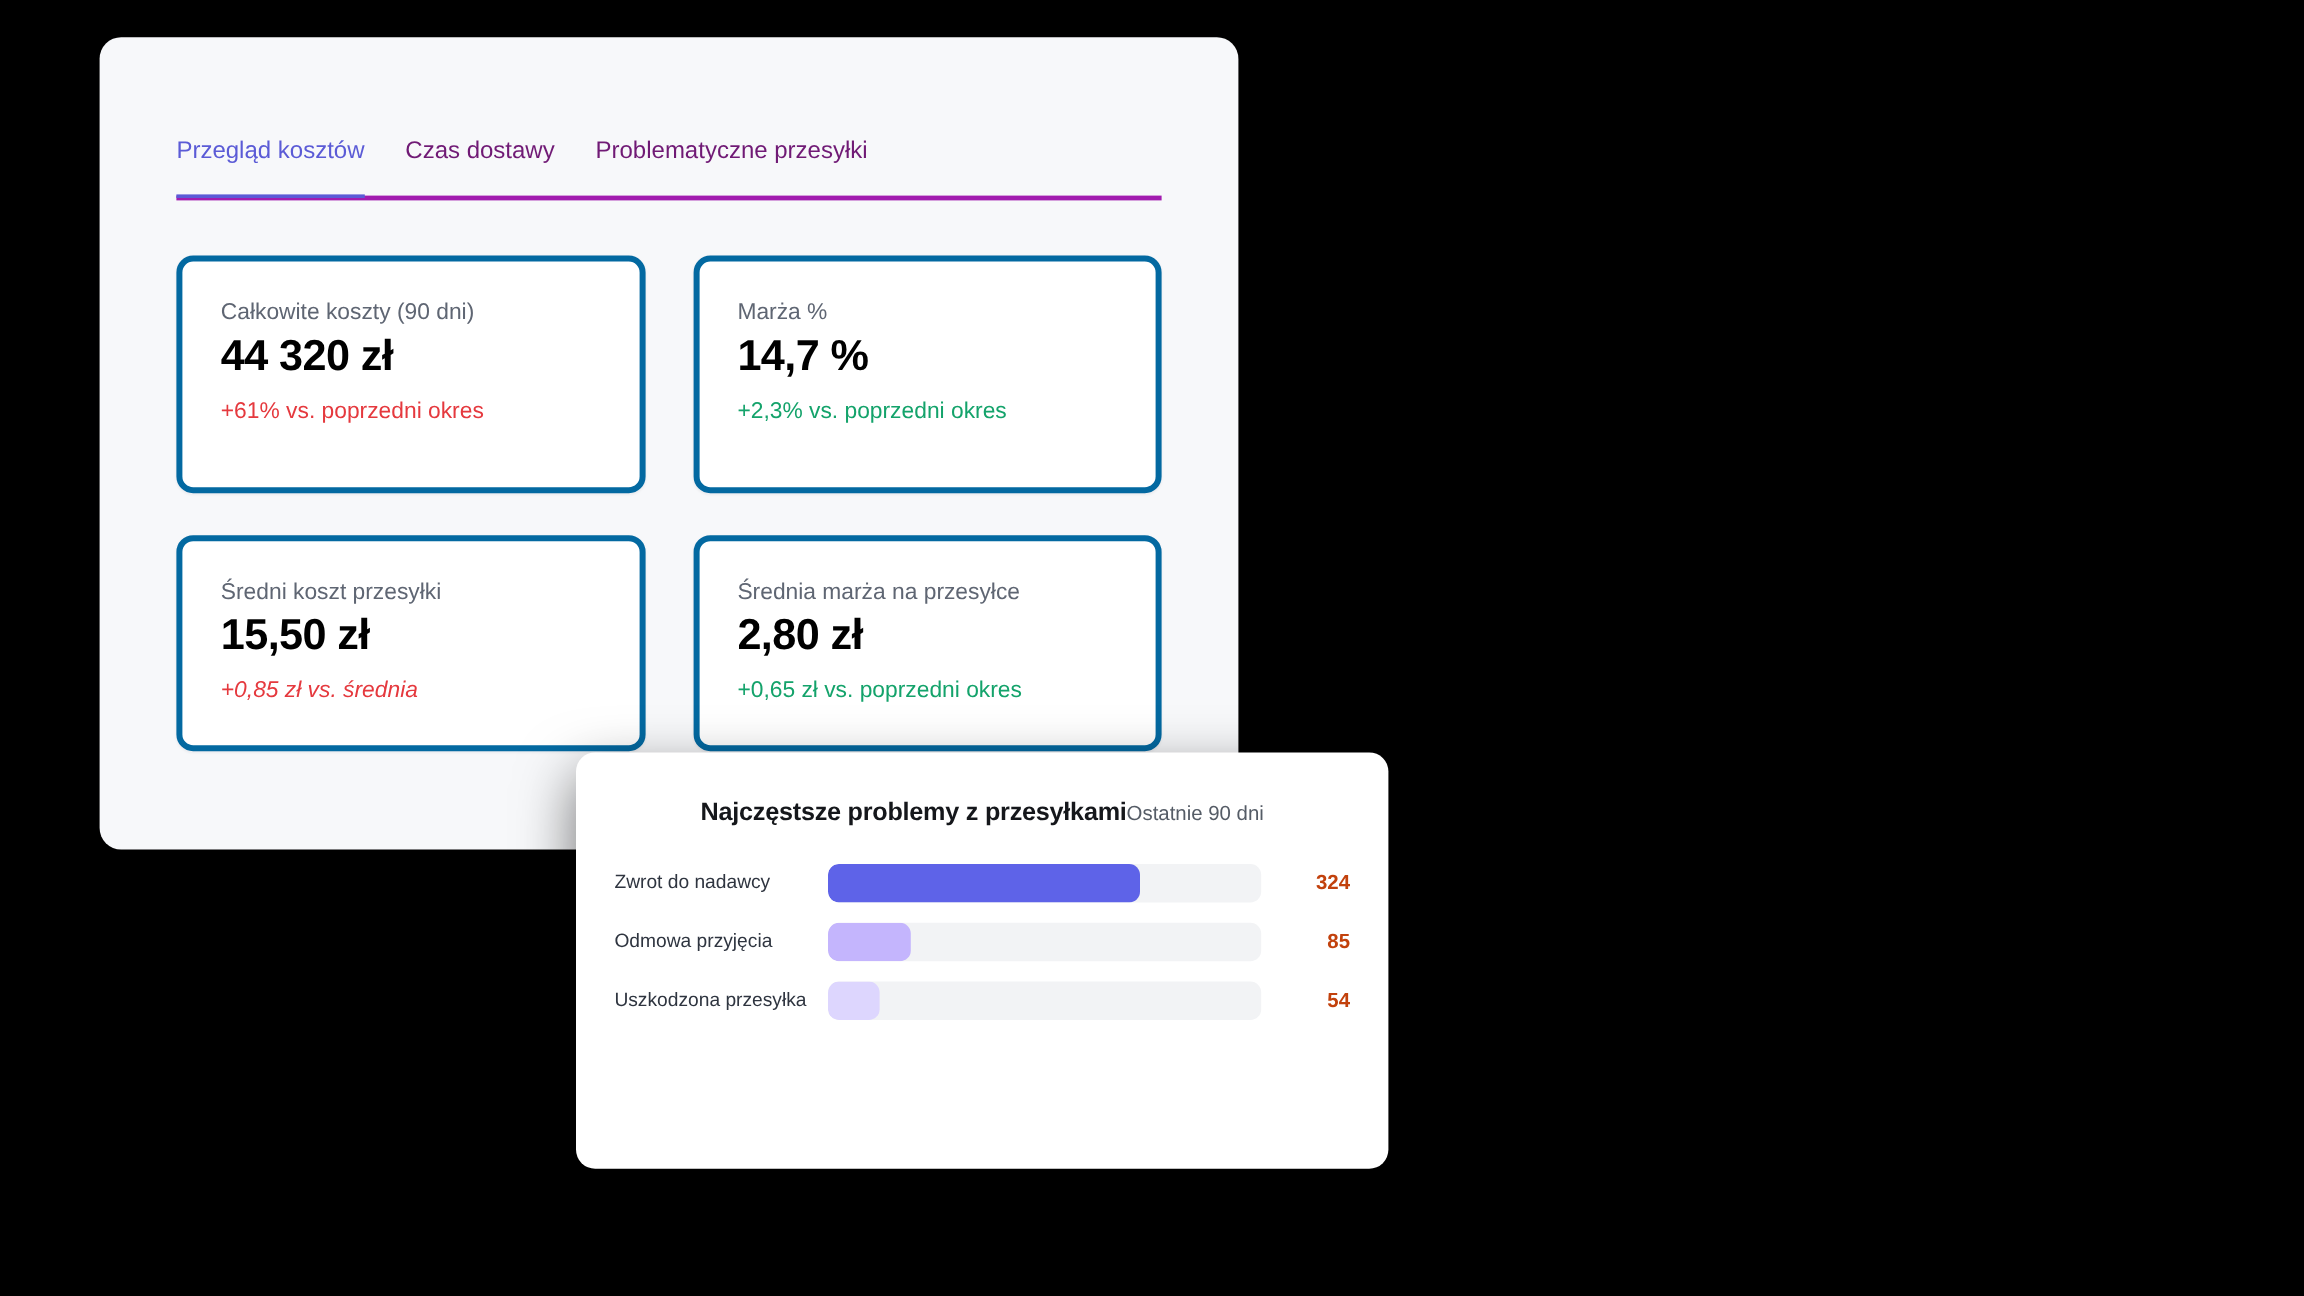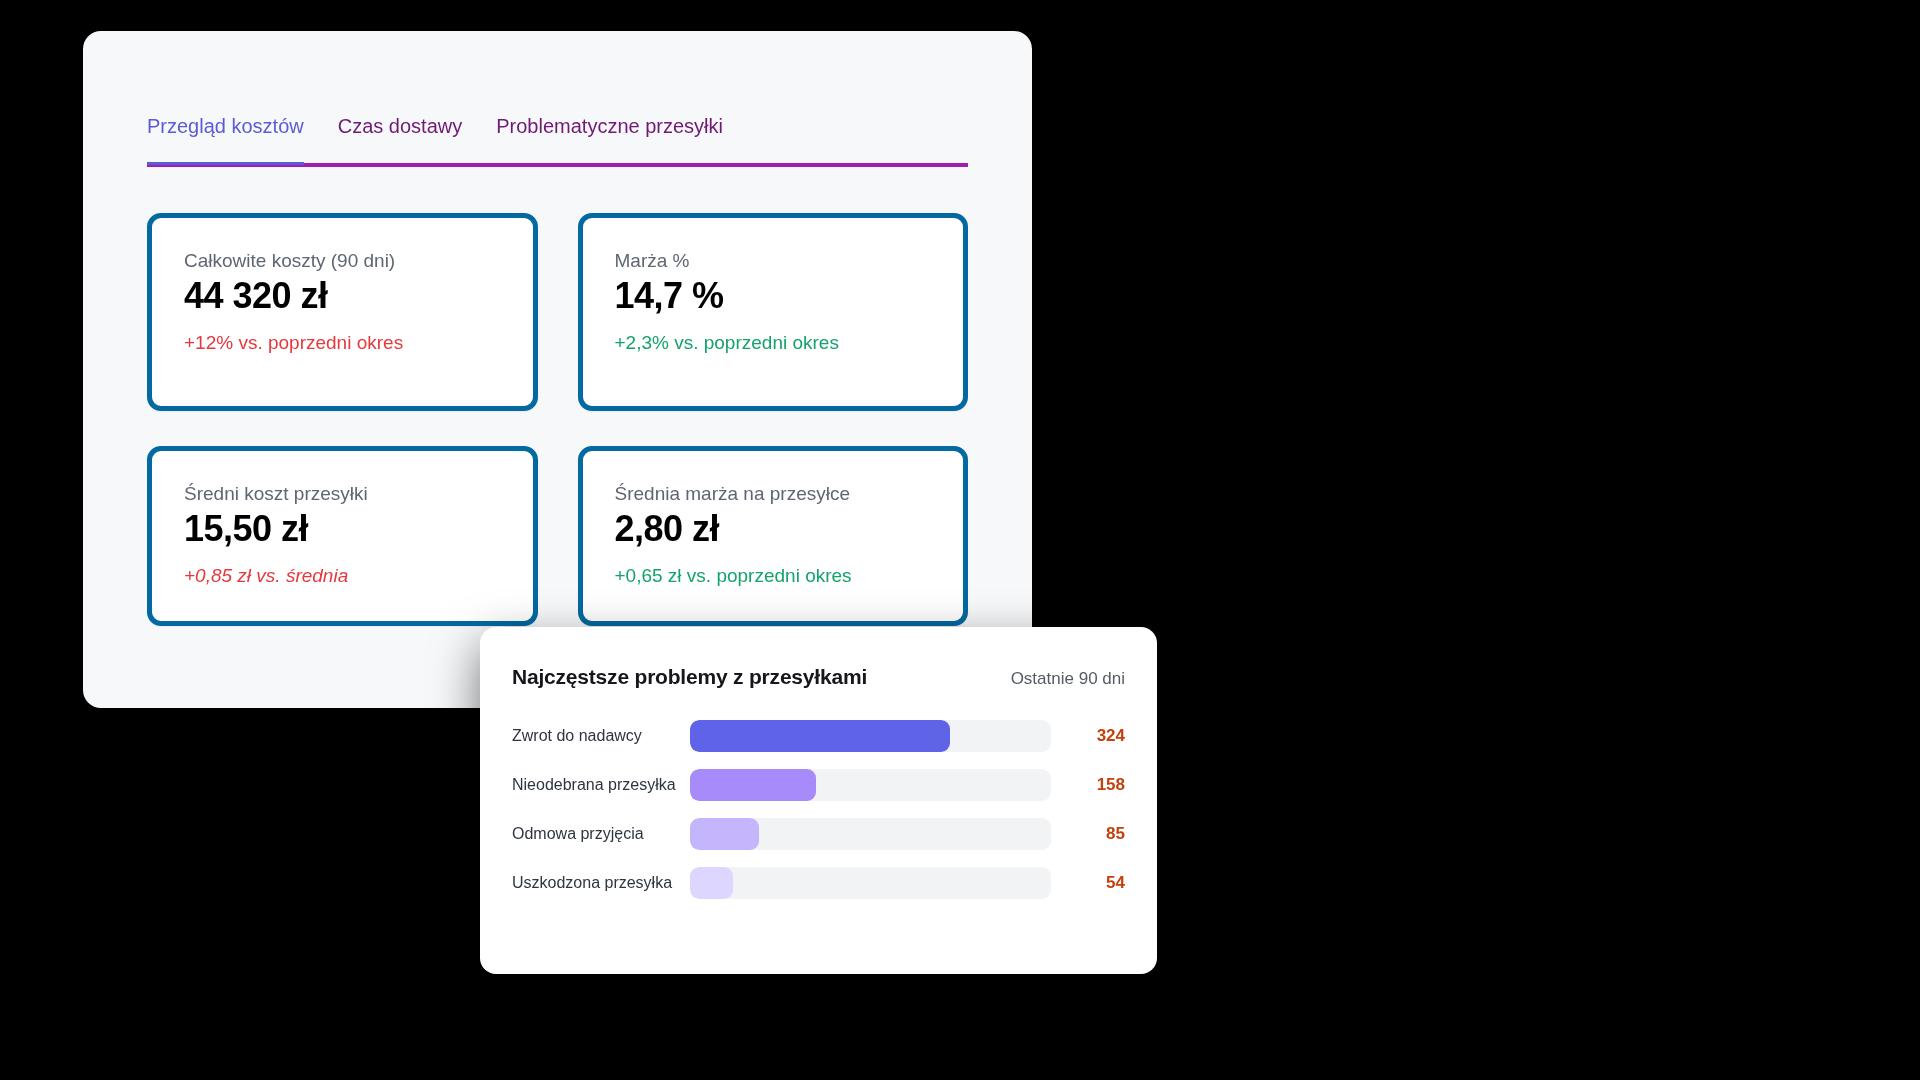--- a/index.html
+++ b/index.html
@@ -52,21 +52,21 @@
   }
   .stat-delta{font-size:19px;margin-top:14px;line-height:24px;}
 
   
   .popup{
     position:absolute;left:480px;top:627px;width:677px;height:347px;
     background:#ffffff;border-radius:16px;
     box-shadow:0 18px 48px rgba(0,0,0,.55);
     padding:38px 32px 0;box-sizing:border-box;z-index:5;
   }
-  .popup-header{display:flex;justify-content:space-between;align-items:baseline;}
+  .popup-header{display:flex;justify-content:center;align-items:baseline;}
   .popup-title{font-size:21px;font-weight:700;color:#15171b;letter-spacing:-.2px;}
   .popup-period{font-size:17px;color:#555c66;}
   .problem-rows{margin-top:22px;}
   .problem-row{
     display:grid;grid-template-columns:178px 1fr 74px;
     align-items:center;height:49px;
   }
   .problem-label{font-size:16px;color:#2f3540;}
   .bar-track{
     height:32px;background:#f2f3f5;border-radius:9px;overflow:hidden;
@@ -83,21 +83,21 @@
     <div class="tab active">Przegląd kosztów</div>
     <div class="tab">Czas dostawy</div>
     <div class="tab">Problematyczne przesyłki</div>
   </div>
 
   <div class="cards-grid">
 
     <div class="stat-card">
       <div class="stat-label">Całkowite koszty (90 dni)</div>
       <div class="stat-value">44 320 zł</div>
-      <div class="stat-delta" style="color: rgb(229, 57, 62);">+12% vs. poprzedni okres</div>
+      <div class="stat-delta" style="color: rgb(229, 57, 62);">+61% vs. poprzedni okres</div>
     </div>
 
     <div class="stat-card">
       <div class="stat-label">Marża %</div>
       <div class="stat-value">14,7 %</div>
       <div class="stat-delta" style="color: rgb(20, 163, 107);">+2,3% vs. poprzedni okres</div>
     </div>
 
     <div class="stat-card">
       <div class="stat-label">Średni koszt przesyłki</div>
@@ -122,27 +122,20 @@
   <div class="problem-rows">
   <div class="problem-row">
     <div class="problem-label">Zwrot do nadawcy</div>
     <div class="bar-track">
       <div class="bar-fill" style="width: 72%; background: rgb(94, 99, 232);"></div>
     </div>
     <div class="problem-value">324</div>
   </div>
 
 
-  <div class="problem-row">
-    <div class="problem-label">Nieodebrana przesyłka</div>
-    <div class="bar-track">
-      <div class="bar-fill" style="width: 35%; background: rgb(167, 139, 250);"></div>
-    </div>
-    <div class="problem-value">158</div>
-  </div>
 
   <div class="problem-row">
     <div class="problem-label">Odmowa przyjęcia</div>
     <div class="bar-track">
       <div class="bar-fill" style="width: 19%; background: rgb(196, 181, 253);"></div>
     </div>
     <div class="problem-value">85</div>
   </div>
 
   <div class="problem-row">

